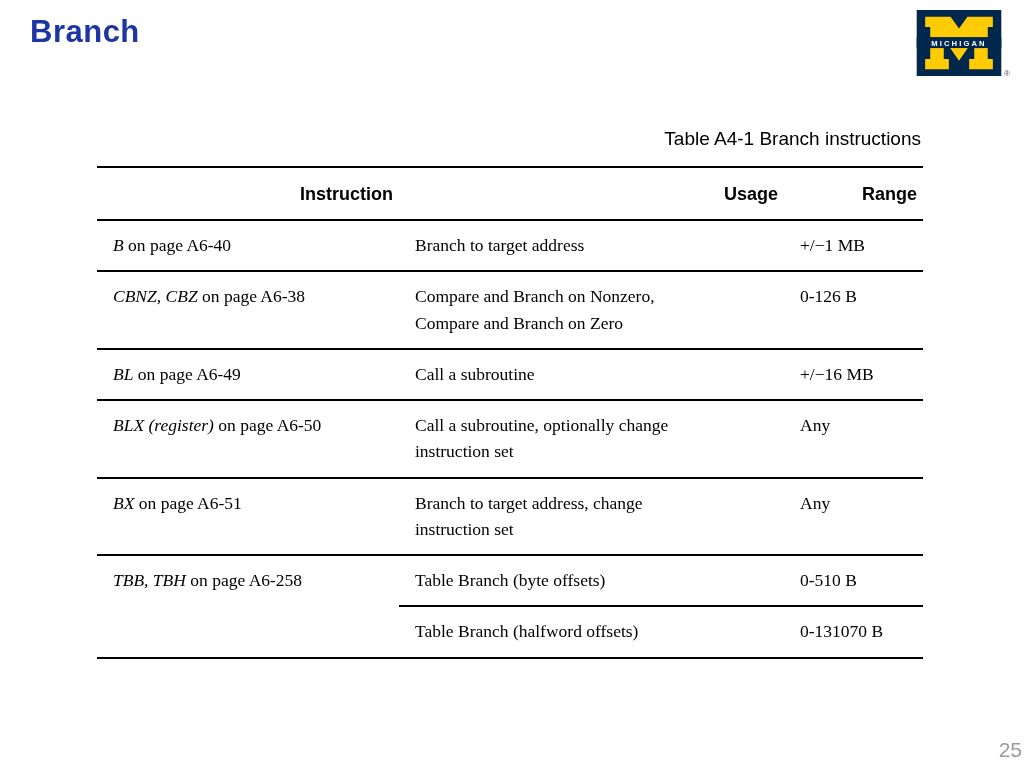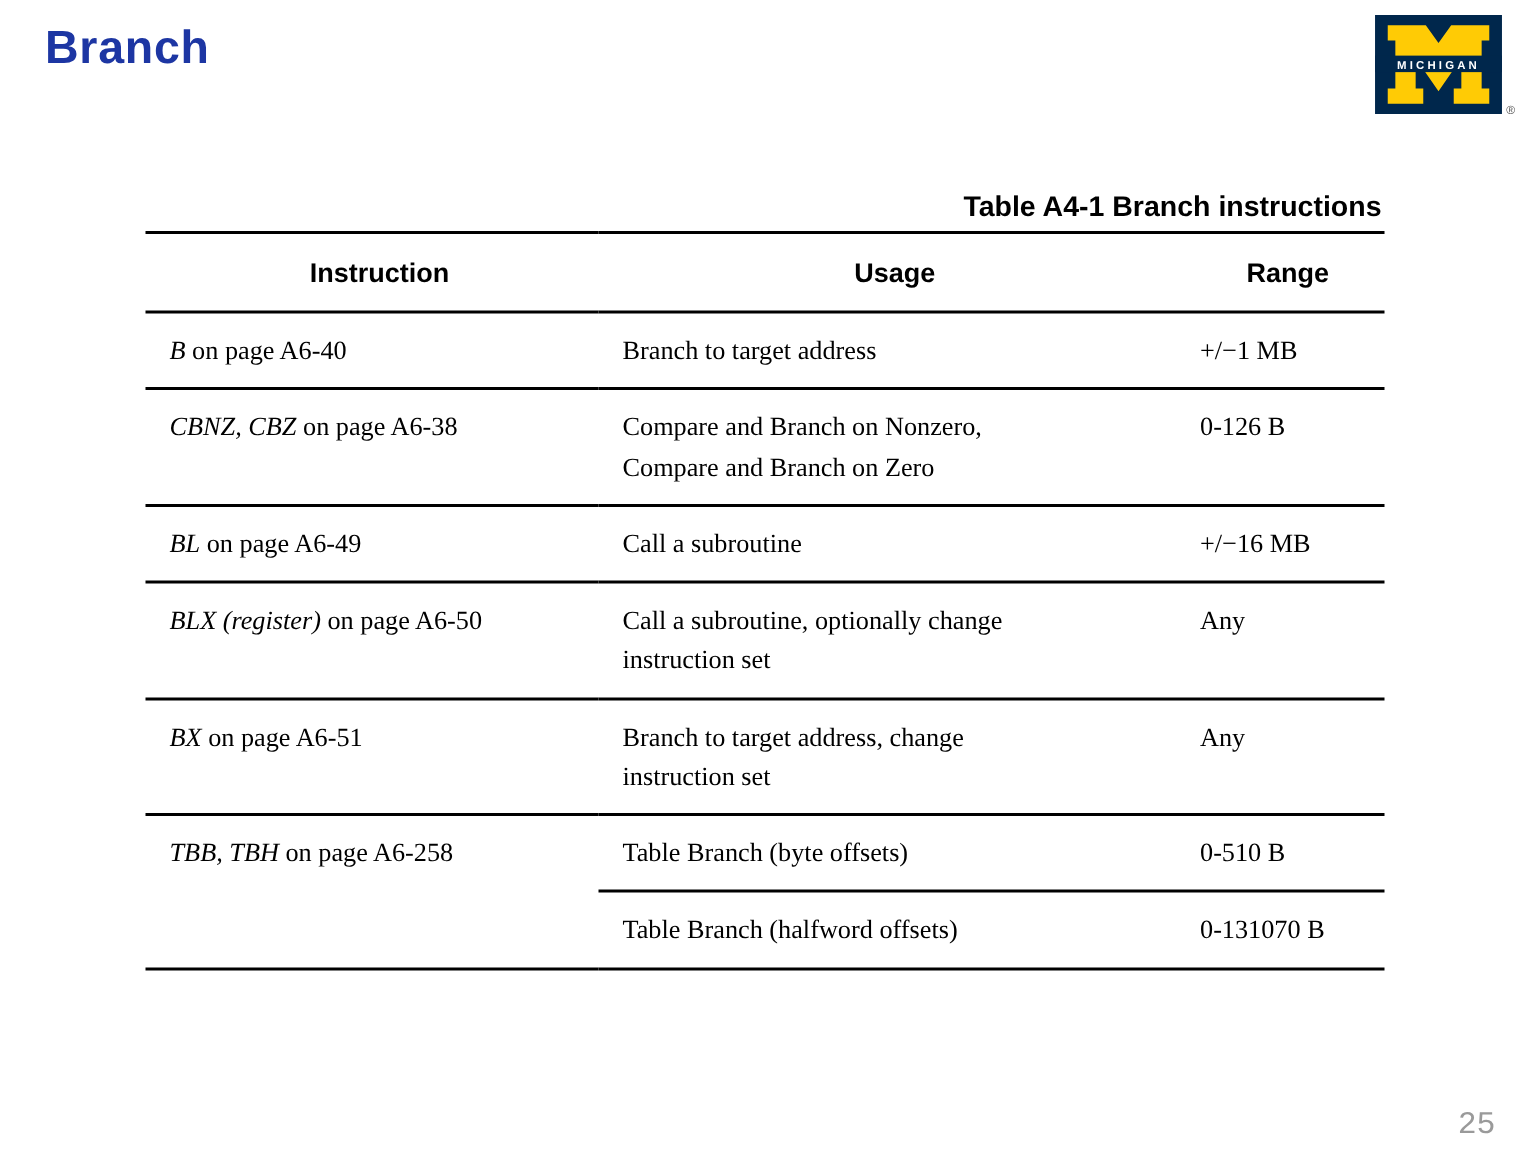--- a/index.html
+++ b/index.html
@@ -49,64 +49,64 @@
   
   .table-wrap {
     position: absolute;
     left: 97px;
     top: 128px;
     width: 826px;
   }
   .table-caption {
     text-align: right;
     font-family: "Liberation Sans", sans-serif;
-    font-weight: bold;
+    font-weight: normal;
     font-size: 19px;
     color: #000;
-    margin-bottom: 4px;
+    margin-bottom: 16px;
     padding-right: 2px;
   }
   table.branch-table {
     width: 100%;
     border-collapse: collapse;
     table-layout: fixed;
     font-family: "Liberation Serif", serif;
     font-size: 17.5px;
     color: #000;
     border-top: 2px solid #000;
     border-bottom: 2px solid #000;
   }
   table.branch-table col.c-instr { width: 302px; }
   table.branch-table col.c-usage { width: 385px; }
   table.branch-table col.c-range { width: 139px; }
 
   table.branch-table th {
     font-family: "Liberation Sans", sans-serif;
     font-weight: bold;
     font-size: 18px;
-    text-align: center;
+    text-align: right;
     padding: 16px 6px 14px 16px;
     border-bottom: 2px solid #000;
   }
   table.branch-table td {
     vertical-align: top;
     text-align: left;
     padding: 11px 6px 12px 16px;
     line-height: 1.5;
     border-top: 2px solid #000;
   }
   td.usage-cell { white-space: pre-line; }
   .instr-name { font-style: italic; }
 
   
   .page-number {
     position: absolute;
-    right: 27px;
+    right: 2px;
     bottom: 6px;
-    font-family: Liberation Mono, monospace;
+    font-family: Liberation Sans, sans-serif;
     font-size: 21px;
     color: #9a9a9a;
   }
 </style>
 </head>
 <body>
 
 <div class="slide">
 
   <div class="slide-title">Branch</div>

